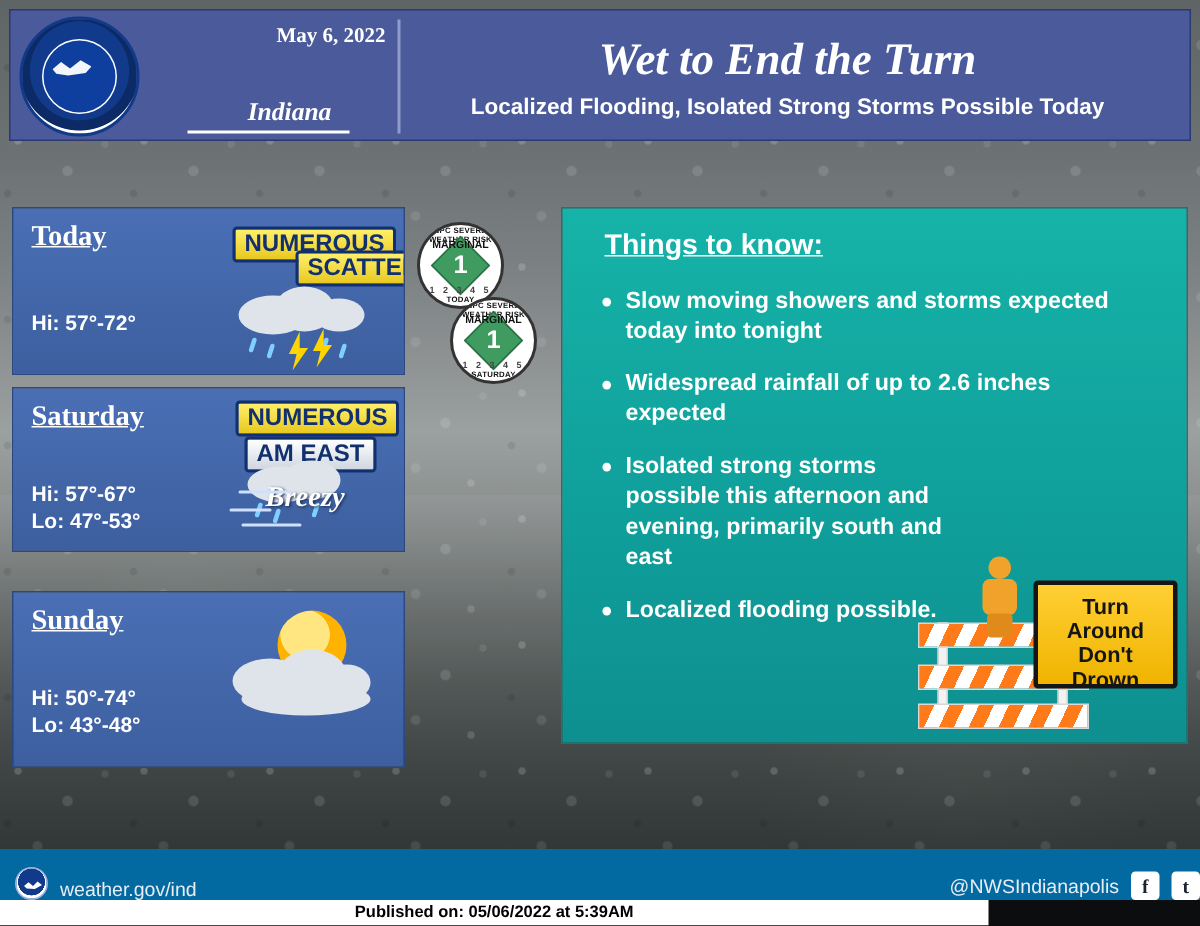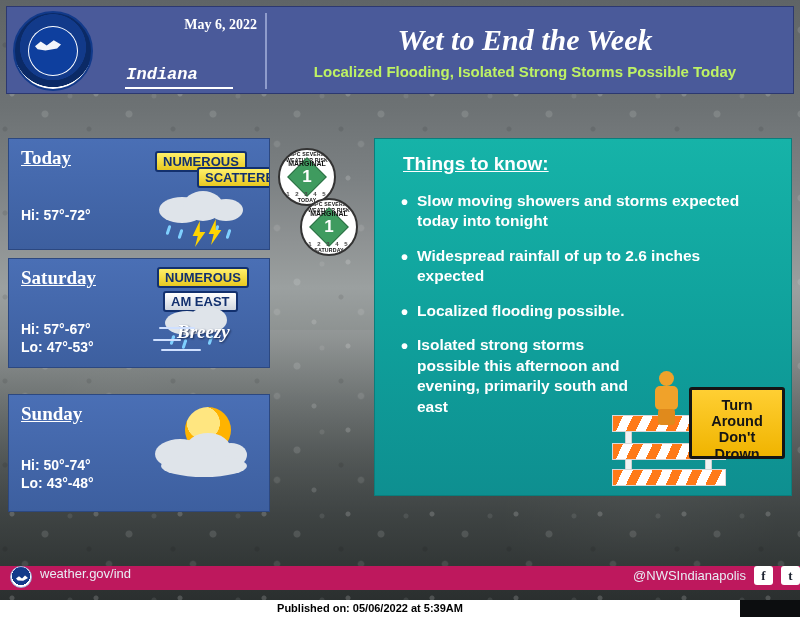--- a/index.html
+++ b/index.html
@@ -76,34 +76,34 @@
     position:absolute; left:92px; top:10px; width:158px;
     color:#ffffff; font-size:14px; font-weight:bold; text-align:right;
     font-family:"Liberation Serif", serif;
   }
   .hdr-city {
     position:absolute; left:92px; top:34px; width:158px;
     color:#ffffff; font-size:20px; font-weight:bold; letter-spacing:1px; text-align:center;
     font-family:"Liberation Serif", serif;
   }
   .hdr-state {
-    position:absolute; left:76px; top:58px; width:158px;
+    position:absolute; left:107px; top:58px; width:158px;
     color:#ffffff; font-size:17px; font-style:italic; font-weight:bold; text-align:center;
-    font-family:Liberation Mono, monospace;
+    font-family:Liberation Serif, serif;
   }
   .hdr-state-underline {
     position:absolute; left:118px; top:80px; width:108px; height:2px; background:#fff;
   }
   .header-right { flex:1; text-align:center; }
   .hdr-title {
     color:#ffffff; font-size:30px; font-weight:bold; font-style:italic;
     font-family:"Liberation Serif", serif; line-height:1.05; margin-top:4px;
   }
   .hdr-sub {
-    color:#bef264; font-size:15px; font-weight:bold; margin-top:8px;
+    color:#ffffff; font-size:15px; font-weight:bold; margin-top:8px;
     font-family:"Liberation Sans", sans-serif;
   }
   .hdr-divider { position:absolute; left:258px; top:6px; width:2px; height:76px; background:#8f9ccc; }
 
   
   .day-panel {
     position:absolute; left:8px; width:262px;
     background: linear-gradient(180deg,#4a6fb5 0%, #3d5f9f 100%);
     border:1px solid #2c4880;
     color:#ffffff;
@@ -117,21 +117,21 @@
     position:absolute; left:12px; font-size:14px; font-weight:bold;
   }
   #panel-today { top:138px; height:112px; }
   #panel-saturday { top:258px; height:110px; }
   #panel-sunday { top:394px; height:118px; }
 
   
   .tag {
     position:absolute; font-weight:bold; font-family:"Liberation Sans", sans-serif;
     border:2px solid #12306e; border-radius:3px; color:#12306e;
-    padding:1px 6px; font-size:13px; white-space:nowrap;
+    padding:1px 6px; font-size:16px; white-space:nowrap;
   }
   .tag-yellow { background: linear-gradient(180deg,#fff06a,#e8c820); }
   .tag-white  { background: linear-gradient(180deg,#ffffff,#cfd6e0); }
   .tag-numerous { left:146px; top:12px; }
   .tag-scattered{ left:152px; top:28px;margin-left:36px; }
   .tag-isolated { left:148px; top:8px; }
   .tag-ameast   { left:154px; top:32px; }
 
   .breezy {
     position:absolute; left:168px; top:62px; color:#ffffff; font-size:19px;
@@ -223,41 +223,41 @@
   }
   .tad-person {
     position:absolute; left:44px; top:2px; width:26px; height:54px;
   }
   .tad-head { position:absolute; left:6px; top:0; width:15px; height:15px; border-radius:50%; background:#f0a22a; }
   .tad-body { position:absolute; left:2px; top:15px; width:23px; height:24px; border-radius:5px; background:#f0a22a; }
   .tad-legs { position:absolute; left:5px; top:38px; width:17px; height:16px; background:#e08a1c; border-radius:3px; }
 
   
   .footer {
-    position:absolute; left:0; top:566px; width:800px; height:24px;
-    background:#be185d; display:flex; align-items:flex-start;
+    position:absolute; left:0; top:566px; width:800px; height:34px;
+    background:#0369a1; display:flex; align-items:flex-end;
   }
   .footer-logo {
     width:22px; height:22px; border-radius:50%; margin-left:10px;
     background: radial-gradient(circle at 50% 45%, #123a8a 0 60%, #ffffff 61% 100%);
     border:1px solid #9fb0d8; position:relative;
   }
   .footer-logo:after {
     content:""; position:absolute; left:5px; top:8px; width:12px; height:6px; background:#fff;
     clip-path: polygon(0 60%, 25% 20%, 50% 60%, 75% 10%, 100% 50%, 60% 95%, 15% 90%);
   }
   .footer-left { color:#e9edf5; font-size:13px; margin-left:8px; }
   .footer-right { margin-left:auto; color:#e9edf5; font-size:13px; display:flex; align-items:center; gap:8px; }
   .sm-icon {
     width:19px; height:19px; border-radius:3px; background:#ffffff; color:#1d2330;
     font-weight:bold; font-size:13px; text-align:center; line-height:19px;
     font-family:"Liberation Serif", serif;
   }
   .published {
-    position:absolute; left:0; top:600px; width:740px; height:17px; background:#ffffff;
+    position:absolute; left:0; top:600px; width:659px; height:17px; background:#ffffff;
     color:#000000; font-size:11px; font-weight:bold; text-align:center; line-height:17px;
   }
 </style>
 </head>
 <body>
 
 <div class="bg">
   <div class="bg-trees"></div>
   <div class="bg-road"></div>
   <div class="bg-drops"></div>
@@ -268,21 +268,21 @@
     <div class="nws-logo">
       <div class="inner"></div>
       <div class="bird"></div>
     </div>
     <div class="hdr-date">May 6, 2022</div>
     <div class="hdr-state">Indiana</div>
     <div class="hdr-state-underline"></div>
   </div>
   <div class="hdr-divider"></div>
   <div class="header-right">
-    <div class="hdr-title">Wet to End the Week</div>
+    <div class="hdr-title">Wet to End the Turn</div>
     <div class="hdr-sub">Localized Flooding, Isolated Strong Storms Possible Today</div>
   </div>
 </div>
 
 <div class="day-panel" id="panel-today">
   <div class="day-name">Today</div>
   <div class="day-temp" style="top:68px;">Hi: 57°-72°</div>
 
   <div class="tag tag-yellow tag-numerous">NUMEROUS</div>
   <div class="tag tag-yellow tag-scattered">SCATTERED</div>
@@ -354,22 +354,22 @@
     <div class="cloud" style="left:206px; top:48px; width:32px; height:24px;"></div>
     <div class="cloud" style="left:152px; top:60px; width:86px; height:22px;"></div>
   </div>
 </div>
 
 <div class="ttk">
   <div class="ttk-title">Things to know:</div>
   <div class="ttk-list">
     <div class="ttk-item">Slow moving showers and storms expected today into tonight</div>
     <div class="ttk-item">Widespread rainfall of up to 2.6 inches expected</div>
+    <div class="ttk-item" style="width:238px;">Isolated strong storms possible this afternoon and evening, primarily south and east</div>
     <div class="ttk-item">Localized flooding possible.</div>
-    <div class="ttk-item" style="width:238px;">Isolated strong storms possible this afternoon and evening, primarily south and east</div>
   </div>
 
   <div class="tad">
     <div class="tad-barricade">
       <div class="tad-leg" style="left:16px; top:14px; height:70px;"></div>
       <div class="tad-leg" style="left:96px; top:14px; height:70px;"></div>
       <div class="tad-bar" style="top:14px;"></div>
       <div class="tad-bar" style="top:42px;"></div>
       <div class="tad-bar" style="top:68px;"></div>
     </div>

